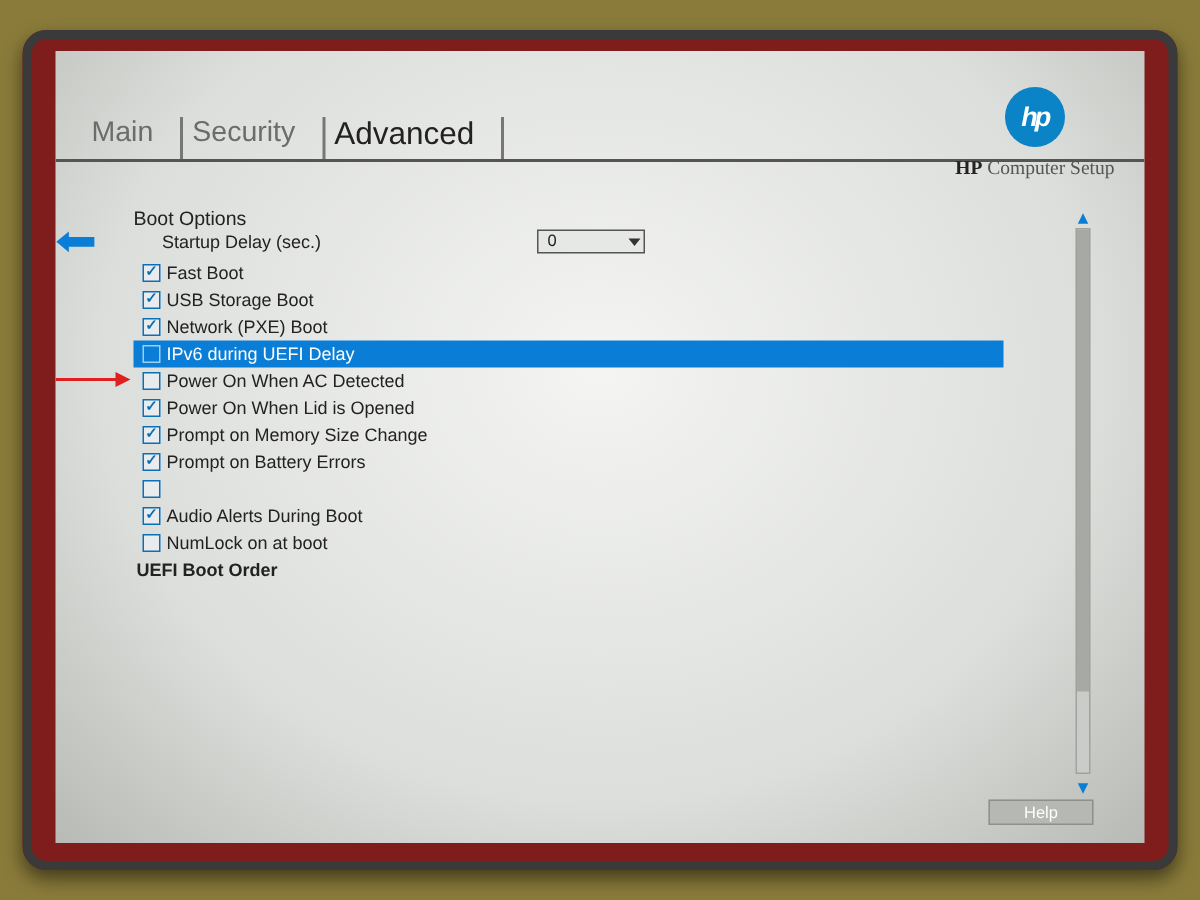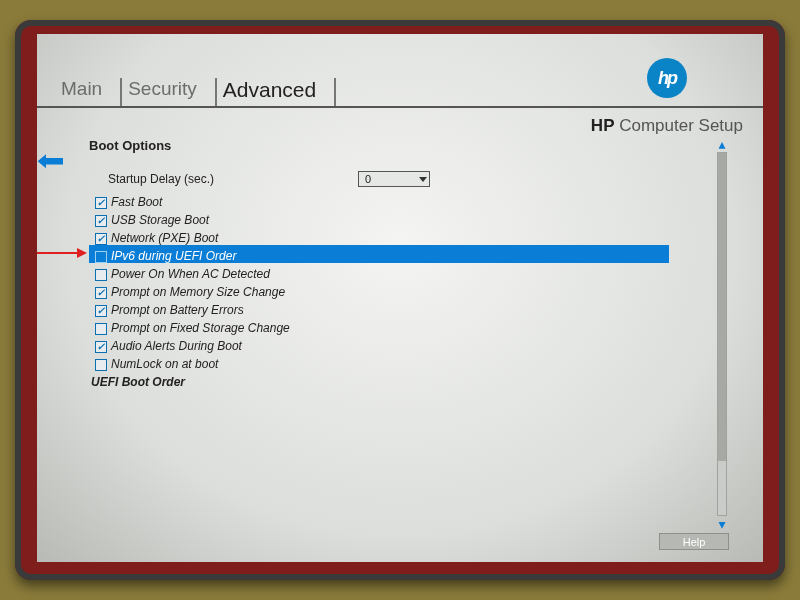--- a/index.html
+++ b/index.html
@@ -51,40 +51,39 @@
   .hp-logo {
     width: 40px; height: 40px;
     border-radius: 50%;
     background: #0a84c6;
     display: inline-flex;
     align-items: center; justify-content: center;
     color: #fff; font-weight: bold; font-style: italic;
     font-size: 18px; letter-spacing: -2px;
   }
   .subtitle {
-    font-size: 17px; color: #555;
-    margin-top: 18px;
+    font-size: 13px; color: #555;
+    margin-top: 6px;
+    font-family: Liberation Serif, serif;
   }
   .subtitle b { color: #222; }
 
   
   .content {
     position: absolute;
     left: 52px; right: 34px; top: 104px; bottom: 12px;
   }
   .section-title {
-    font-weight: bold; font-size: 13px; color: #222;
-    margin-bottom: 18px;
+    font-weight: normal; font-size: 13px; color: #222;
   }
   .row {
-    display: flex; align-items: flex-end;
+    display: flex; align-items: center;
     font-size: 12px; color: #222;
     height: 18px;
     padding-left: 2px;
-    font-style: italic;
   }
   .row.indent { padding-left: 6px; }
   .row .cb {
     width: 12px; height: 12px;
     border: 1px solid #0a6fb3;
     margin-right: 4px;
     display: inline-flex; align-items: center; justify-content: center;
     background: #e9ecef;
   }
   .row .cb.checked::after {
@@ -216,37 +215,40 @@
           <div class="row indent">
             <span class="cb checked"></span>
             <span>USB Storage Boot</span>
           </div>
           <div class="row indent">
             <span class="cb checked"></span>
             <span>Network (PXE) Boot</span>
           </div>
           <div class="row indent highlight">
             <span class="cb"></span>
-            <span>IPv6 during UEFI Order</span>
+            <span>IPv6 during UEFI Delay</span>
           </div>
           <div class="row indent">
             <span class="cb"></span>
             <span>Power On When AC Detected</span>
           </div>
           <div class="row indent">
             <span class="cb checked"></span>
+            <span>Power On When Lid is Opened</span>
+          </div>
+          <div class="row indent">
+            <span class="cb checked"></span>
             <span>Prompt on Memory Size Change</span>
           </div>
           <div class="row indent">
             <span class="cb checked"></span>
             <span>Prompt on Battery Errors</span>
           </div>
           <div class="row indent">
             <span class="cb"></span>
-            <span>Prompt on Fixed Storage Change</span>
           </div>
           <div class="row indent">
             <span class="cb checked"></span>
             <span>Audio Alerts During Boot</span>
           </div>
           <div class="row indent">
             <span class="cb"></span>
             <span>NumLock on at boot</span>
           </div>
         </div>

